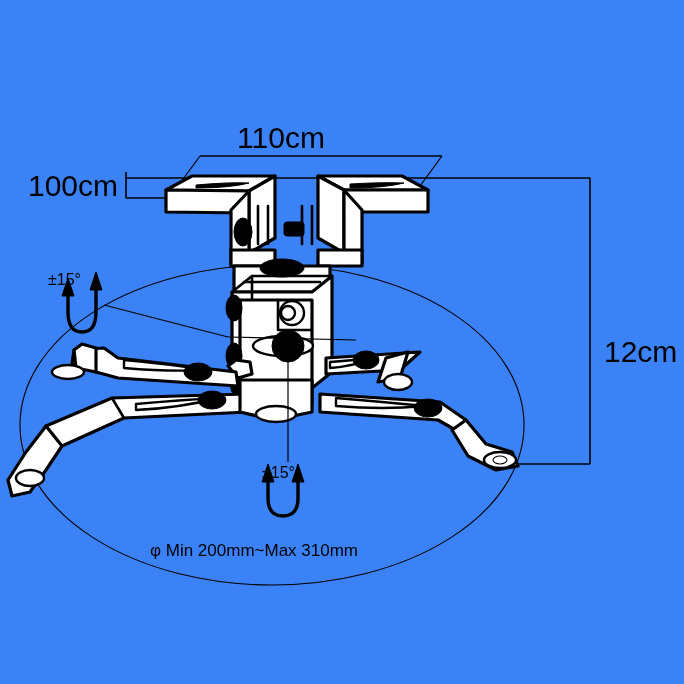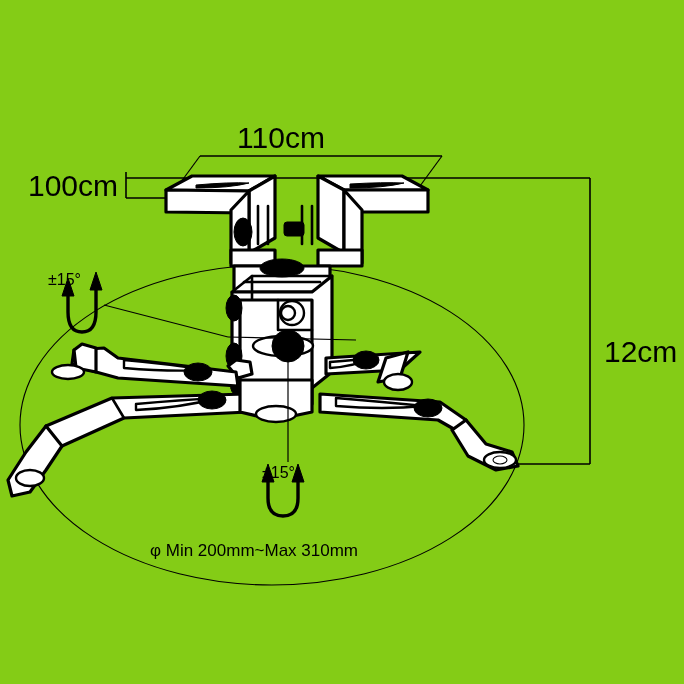--- a/index.html
+++ b/index.html
@@ -4,21 +4,21 @@
 <style>
   html, body {
     margin: 0;
     padding: 0;
     background: #ffffff;
   }
   #stage {
     position: relative;
     width: 684px;
     height: 684px;
-    background: #84cc16;
+    background: #3b82f6;
     font-family: "Liberation Sans", sans-serif;
     overflow: hidden;
   }
   svg#drawing {
     position: absolute;
     left: 0;
     top: 0;
     width: 684px;
     height: 684px;
     display: block;

